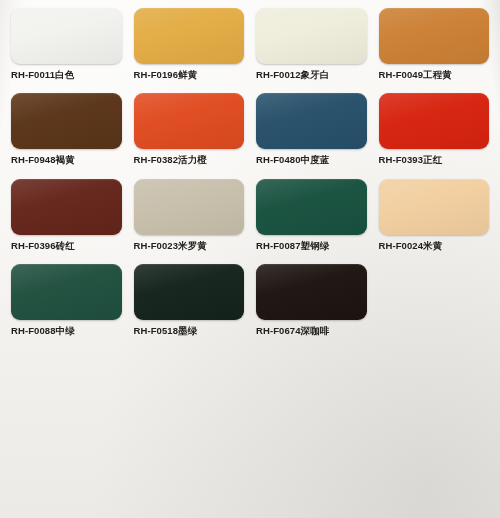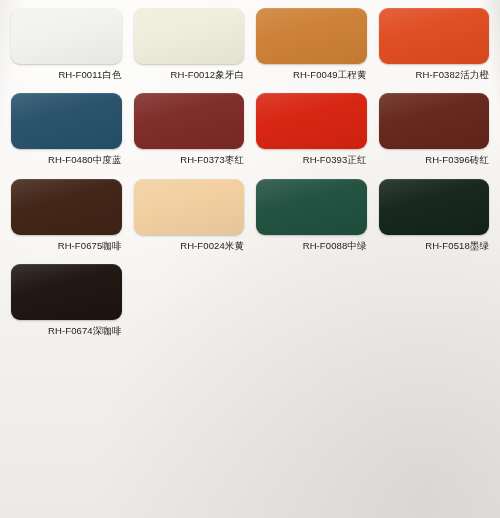--- a/index.html
+++ b/index.html
@@ -48,24 +48,25 @@
     padding: 4px 6px 2px 6px;
     column-gap: 2px;
     row-gap: 0px;
     z-index: 2;
   }
 
   .swatch-cell {
     position: relative;
     display: flex;
     flex-direction: column;
-    align-items: flex-end;
+    align-items: flex-start;
     justify-content: flex-start;
     box-sizing: border-box;
     padding: 4px 5px 0 5px;
+    font-weight: bold;
   }
 
   .swatch-chip {
     width: 100%;
     height: 56px;
     border-radius: 9px;
     box-shadow:
       0 1px 2px rgba(0,0,0,0.22),
       inset 0 1px 1px rgba(255,255,255,0.10);
     position: relative;
@@ -96,50 +97,58 @@
 <body>
 
 <div id="swatch-board">
   <div id="board-texture"></div>
   <div id="swatch-grid">
       <div class="swatch-cell">
         <div class="swatch-chip" title="RH-F0011白色" style="background: rgb(242, 242, 238);"></div>
         <div class="swatch-label">RH-F0011白色</div>
       </div>
       <div class="swatch-cell">
+        <div class="swatch-chip" title="RH-F0196鲜黄" style="background: rgb(227, 172, 68);"></div>
+        <div class="swatch-label">RH-F0196鲜黄</div>
+      </div>
+      <div class="swatch-cell">
         <div class="swatch-chip" title="RH-F0012象牙白" style="background: rgb(239, 237, 219);"></div>
         <div class="swatch-label">RH-F0012象牙白</div>
       </div>
       <div class="swatch-cell">
         <div class="swatch-chip" title="RH-F0049工程黄" style="background: rgb(204, 128, 52);"></div>
         <div class="swatch-label">RH-F0049工程黄</div>
+      </div>
+      <div class="swatch-cell">
+        <div class="swatch-chip" title="RH-F0948褐黄" style="background: rgb(90, 52, 24);"></div>
+        <div class="swatch-label">RH-F0948褐黄</div>
       </div>
       <div class="swatch-cell">
         <div class="swatch-chip" title="RH-F0382活力橙" style="background: rgb(224, 75, 32);"></div>
         <div class="swatch-label">RH-F0382活力橙</div>
       </div>
       <div class="swatch-cell">
         <div class="swatch-chip" title="RH-F0480中度蓝" style="background: rgb(39, 80, 106);"></div>
         <div class="swatch-label">RH-F0480中度蓝</div>
       </div>
       <div class="swatch-cell">
-        <div class="swatch-chip" title="RH-F0373枣红" style="background: rgb(125, 42, 38);"></div>
-        <div class="swatch-label">RH-F0373枣红</div>
-      </div>
-      <div class="swatch-cell">
         <div class="swatch-chip" title="RH-F0393正红" style="background: rgb(215, 35, 15);"></div>
         <div class="swatch-label">RH-F0393正红</div>
       </div>
       <div class="swatch-cell">
         <div class="swatch-chip" title="RH-F0396砖红" style="background: rgb(101, 37, 26);"></div>
         <div class="swatch-label">RH-F0396砖红</div>
       </div>
       <div class="swatch-cell">
-        <div class="swatch-chip" title="RH-F0675咖啡" style="background: rgb(63, 35, 21);"></div>
-        <div class="swatch-label">RH-F0675咖啡</div>
+        <div class="swatch-chip" title="RH-F0023米罗黄" style="background: rgb(200, 191, 172);"></div>
+        <div class="swatch-label">RH-F0023米罗黄</div>
+      </div>
+      <div class="swatch-cell">
+        <div class="swatch-chip" title="RH-F0087塑钢绿" style="background: rgb(24, 81, 63);"></div>
+        <div class="swatch-label">RH-F0087塑钢绿</div>
       </div>
       <div class="swatch-cell">
         <div class="swatch-chip" title="RH-F0024米黄" style="background: rgb(242, 207, 160);"></div>
         <div class="swatch-label">RH-F0024米黄</div>
       </div>
       <div class="swatch-cell">
         <div class="swatch-chip" title="RH-F0088中绿" style="background: rgb(32, 80, 63);"></div>
         <div class="swatch-label">RH-F0088中绿</div>
       </div>
       <div class="swatch-cell">

